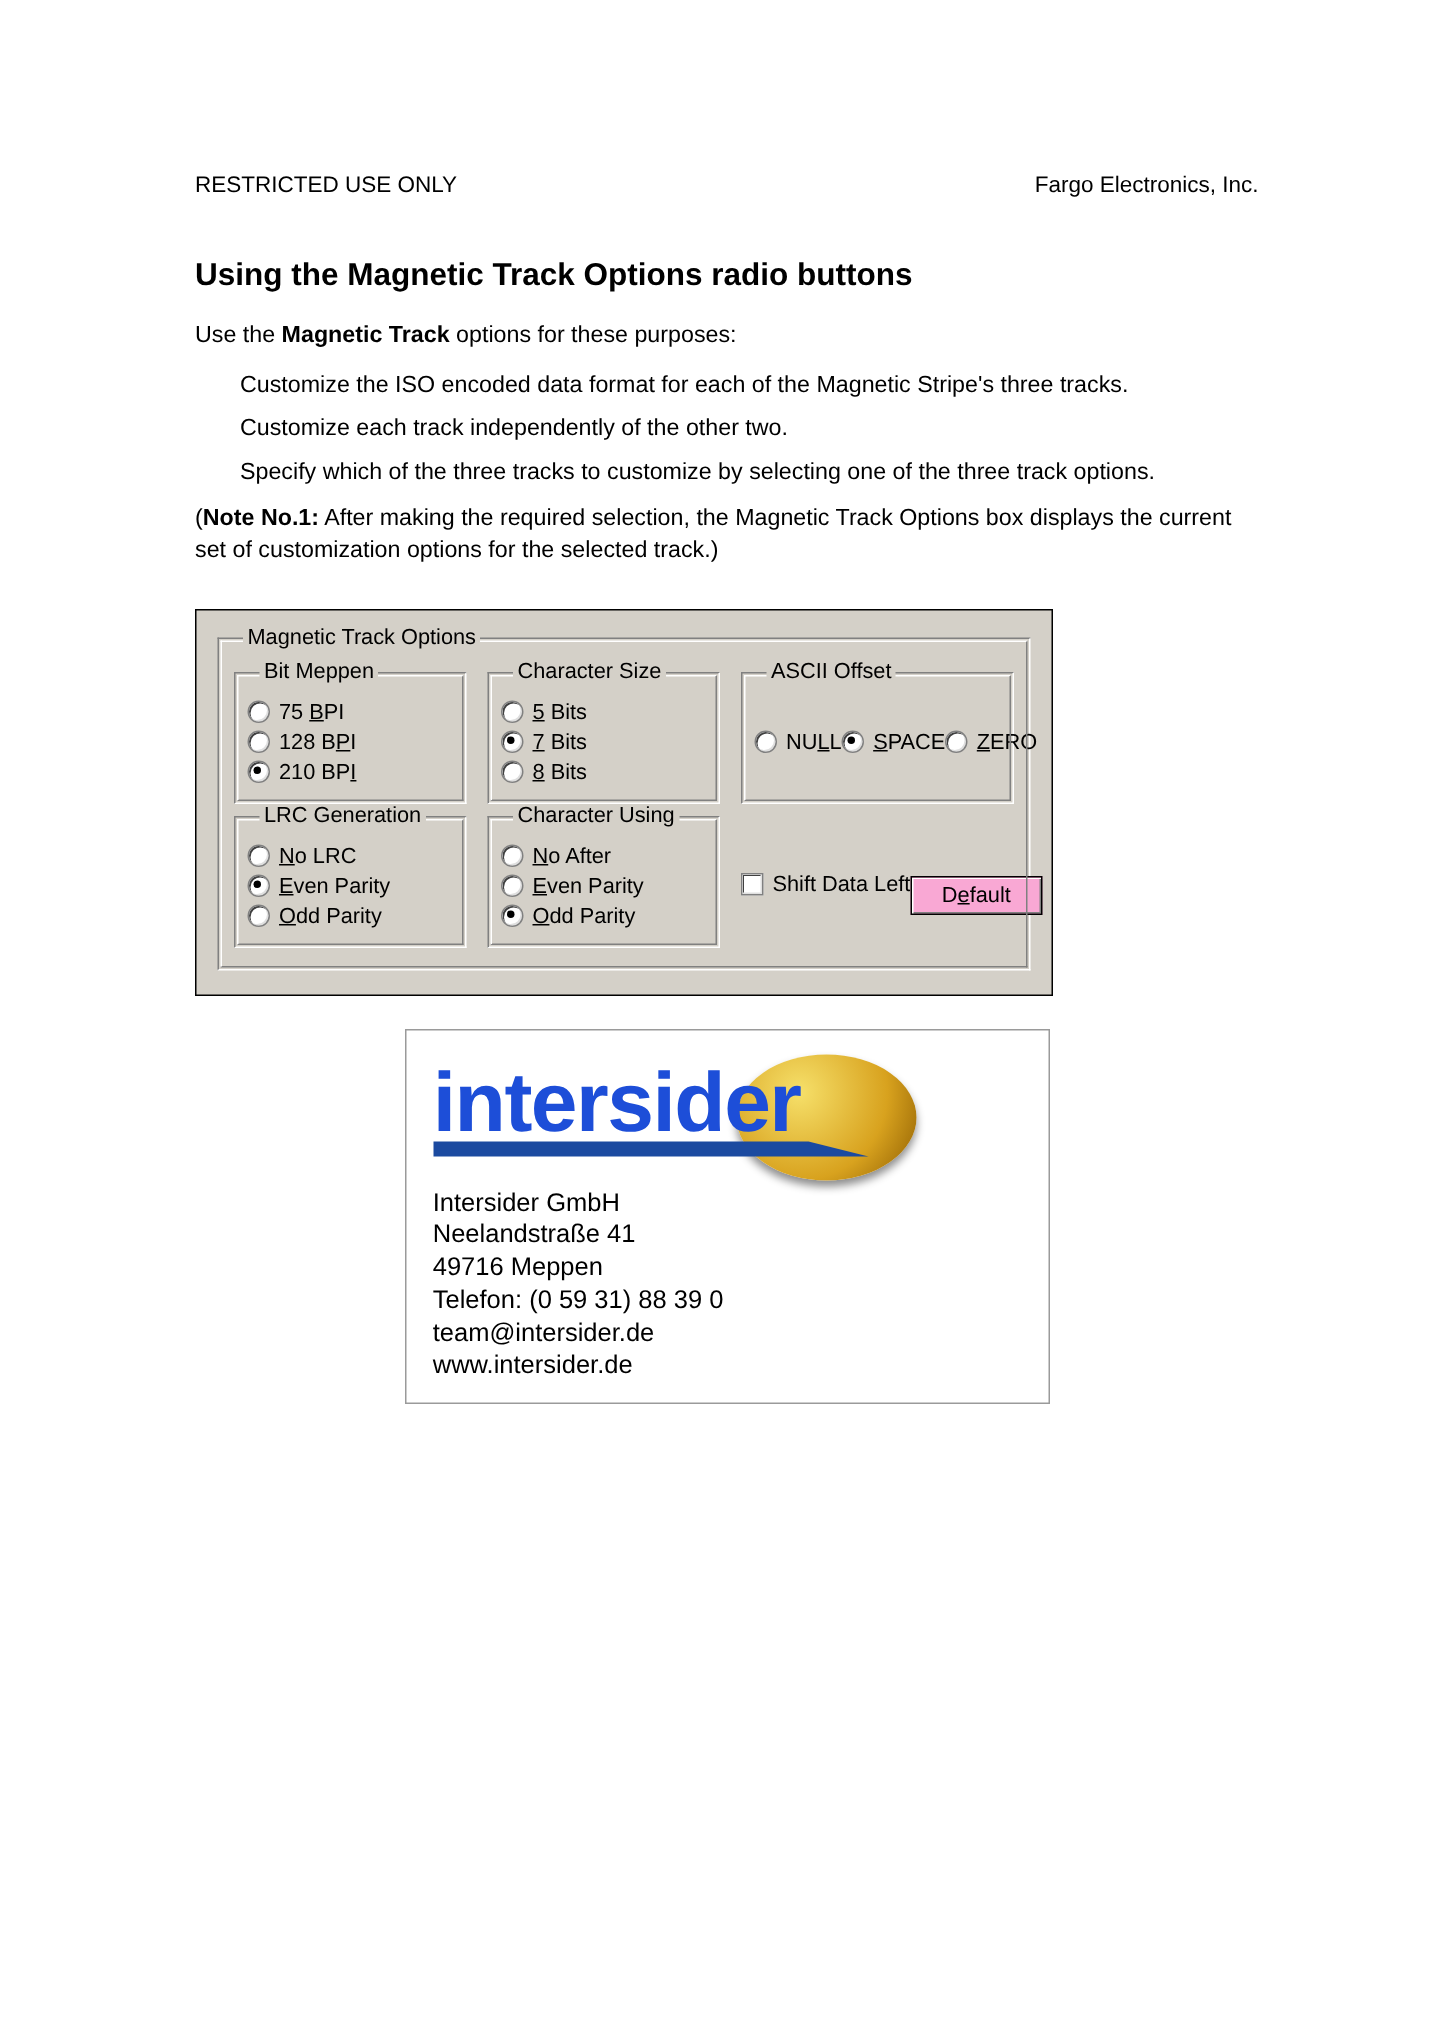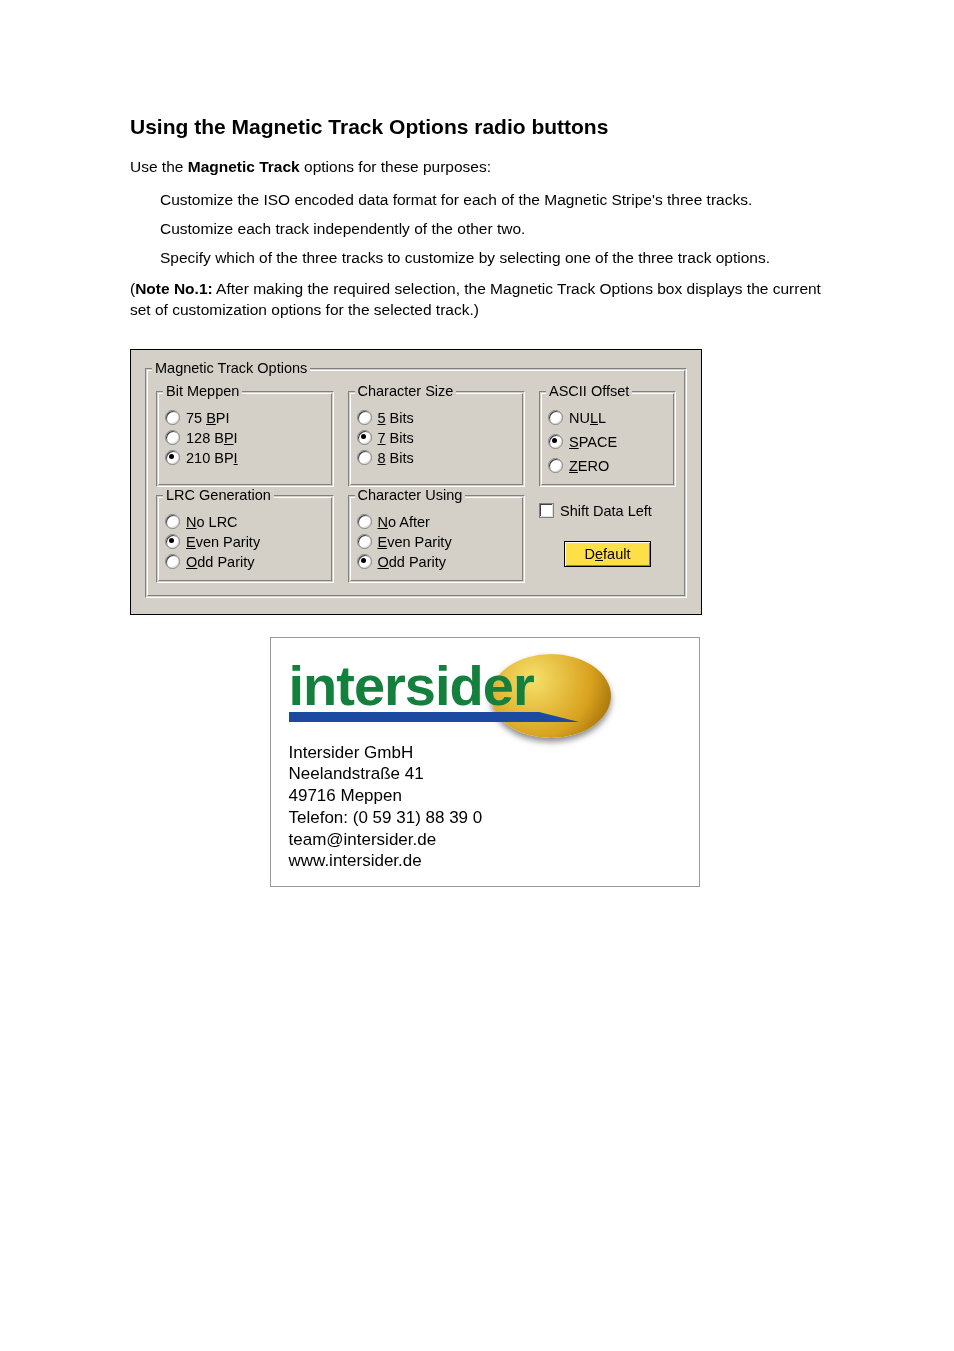--- a/index.html
+++ b/index.html
@@ -67,41 +67,41 @@
     position:absolute;
     inset:1px;
     border:1px solid #fff;
     border-right-color:#808080;
     border-bottom-color:#808080;
     pointer-events:none;
   }
   .gb > .legend {
     position: absolute;
     top: -9px;
-    left: 6px;
+    left: 16px;
     background: #d4d0c8;
     padding: 0 3px;
     font-size: 14.5px;
     z-index:2;
   }
   .outer-gb {
     padding: 14px 10px 14px 10px;
   }
   .row {
     display: flex;
     gap: 14px;
   }
   .col {
     flex: 1;
   }
   .third-col{
-    width: 137px;
+    width: 182px;
     flex: none;
     display:flex;
-    flex-direction:column;
+    flex-direction:row;
   }
 
   .radio-line, .check-line {
     display: flex;
     align-items: center;
     gap: 6px;
     margin: 4px 0;
     font-size: 14.5px;
     white-space: nowrap;
   }
@@ -124,21 +124,21 @@
     width: 13px; height: 13px;
     background:#fff;
     border:1px solid #808080;
     box-shadow: inset -1px -1px 0 #dfdfdf, inset 1px 1px 0 #404040;
     flex:none;
   }
   .u { text-decoration: underline; }
 
   .win-button{
     display:inline-block;
-    background:#fde047;
+    background:#f9a8d4;
     border:1px solid #000;
     box-shadow: inset 1px 1px 0 #fff, inset -1px -1px 0 #808080;
     padding:4px 20px;
     font-family:inherit;
     font-size:14.5px;
     text-align:center;
     margin-top:18px;
     align-self:center;
   }
 
@@ -164,21 +164,21 @@
     background: radial-gradient(circle at 35% 30%, #f6e06a 0%, #d8a21e 60%, #8a5a00 100%);
     box-shadow: 0 4px 6px rgba(0,0,0,.45);
   }
   .logo-word{
     position:absolute;
     left:0; top:8px;
     font-family: Arial, sans-serif;
     font-weight:900;
     font-size:56px;
     letter-spacing:-1px;
-    color:#15803d;
+    color:#1d4ed8;
     line-height:1;
     white-space:nowrap;
   }
   .logo-bluebar{
     position:absolute;
     left:0;
     top:62px;
     width:250px;
     height:0;
     border-bottom:10px solid #1b4aa0;
@@ -198,20 +198,24 @@
     display:flex;
     justify-content:space-between;
     font-size:15px;
   }
 </style>
 </head>
 <body>
 
 <div class="page">
 
+  <div class="header-row">
+    <span>RESTRICTED USE ONLY</span>
+    <span>Fargo Electronics, Inc.</span>
+  </div>
 
   <h2 class="section-heading">Using the Magnetic Track Options radio buttons</h2>
 
   <p class="body-text">
     <span>Use the </span><span class="bold">Magnetic Track</span><span> options for these purposes:</span>
   </p>
 
   <div class="indent-list">
     <p class="body-text">Customize the ISO encoded data format for each of the Magnetic Stripe's three tracks.</p>
     <p class="body-text">Customize each track independently of the other two.</p>

